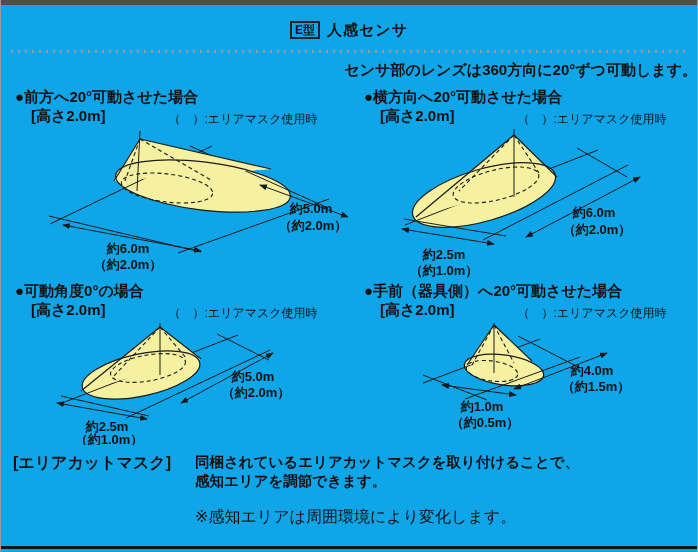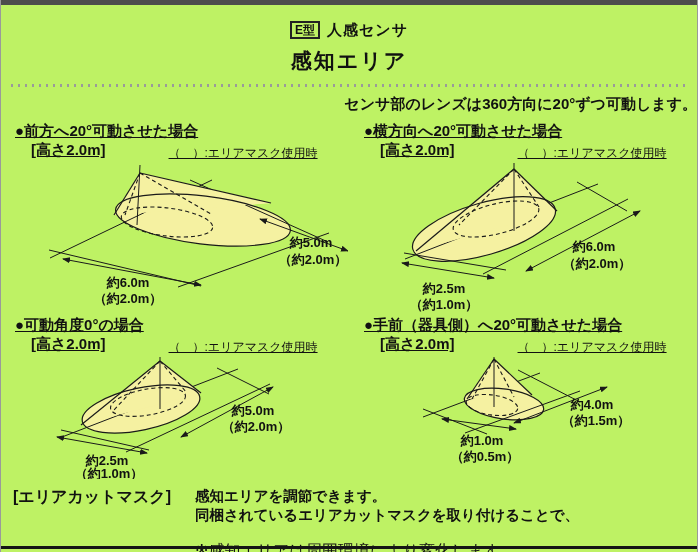--- a/index.html
+++ b/index.html
@@ -1,32 +1,32 @@
 <!DOCTYPE html>
 <html style="--cone-fill: #F5F1A1;"><head>
 <meta charset="utf-8">
 <style>
   html,body{margin:0;padding:0;background:#fff;}
   body{font-family:"Liberation Sans","DejaVu Sans",sans-serif;color:#111;}
-  .page{position:relative;width:698px;height:552px;background:#bef264;box-sizing:border-box;
+  .page{position:relative;width:698px;height:552px;background:#0ea5e9;box-sizing:border-box;
         border-left:1px solid #9a9a9a;border-right:1px solid #9a9a9a;overflow:hidden;}
   .topbar{height:5px;background:#4d4d4d;}
   .bottombar{position:absolute;left:0;right:0;bottom:3px;height:3px;background:#151515;}
 
   .hdr{ text-align:center; padding-top:14px;}
   .hdr-line1{display:flex;justify-content:center;align-items:center;gap:7px;height:22px;}
   .badge{display:inline-block;border:2px solid #222;font-size:12px;font-weight:bold;
          line-height:14px;padding:0 3px;}
   .product{font-size:15px;font-weight:bold;letter-spacing:1px;}
   .title{font-size:21px;font-weight:bold;letter-spacing:2px;margin-top:6px;}
   .dotted-sep{height:3px;margin:9px 10px 0 10px;
      background-image:repeating-linear-gradient(90deg,#9a9a9a 0 2px,transparent 2px 7px);}
   .intro{text-align:right;font-size:15px;font-weight:bold;margin-top:8px;height:20px;}
 
-  .quads{display:grid;grid-template-columns:349px 349px;padding:4px 8px 0 0;text-decoration:underline;}
+  .quads{display:grid;grid-template-columns:349px 349px;padding:4px 8px 0 0;}
   .quad{padding:2px 2px 0 14px;box-sizing:border-box;}
   .quad-title{font-size:15px;font-weight:bold;white-space:nowrap;height:20px;line-height:20px;}
   .quad-sub{display:flex;align-items:flex-start;height:22px;padding-left:16px;text-align:center;}
   .height-label{font-size:15px;font-weight:bold;white-space:nowrap;}
   .mask-note{font-size:12px;font-weight:normal;margin-left:63px;margin-top:4px;white-space:nowrap;}
   .quad svg{display:block;}
 
   svg .ln{stroke:#1a1a1a;stroke-width:1;fill:none;}
   svg .cone-ln{stroke:#1a1a1a;stroke-width:1.2;fill:none;}
   svg .fill{fill:var(--cone-fill,#F5F1A1);stroke:none;}
@@ -43,21 +43,20 @@
 <body>
 
 <div class="page">
   <div class="topbar"></div>
 
   <div class="hdr">
     <div class="hdr-line1">
       <span class="badge">E型</span>
       <span class="product">人感センサ</span>
     </div>
-    <div class="title">感知エリア</div>
     <div class="dotted-sep"></div>
     <div class="intro">センサ部のレンズは360方向に20°ずつ可動します。</div>
   </div>
 
   <div class="quads">
 
     <div class="quad">
       <div class="quad-title">●前方へ20°可動させた場合</div>
       <div class="quad-sub">
         <span class="height-label">[高さ2.0m]</span>
@@ -214,20 +213,20 @@
         <text x="121" y="104" text-anchor="middle">（約0.5m）</text>
         <text x="228" y="52" text-anchor="middle">約4.0m</text>
         <text x="232" y="68" text-anchor="middle">（約1.5m）</text>
       </svg>
     </div>
   </div>
 
   <div class="footer">
     <div class="footer-label">[エリアカットマスク]</div>
     <div class="footer-body">
+      <div>同梱されているエリアカットマスクを取り付けることで、</div>
       <div>感知エリアを調節できます。</div>
-      <div>同梱されているエリアカットマスクを取り付けることで、</div>
       <div class="footer-note">※感知エリアは周囲環境により変化します。</div>
     </div>
   </div>
 
   <div class="bottombar"></div>
 </div>
 
 </body></html>

